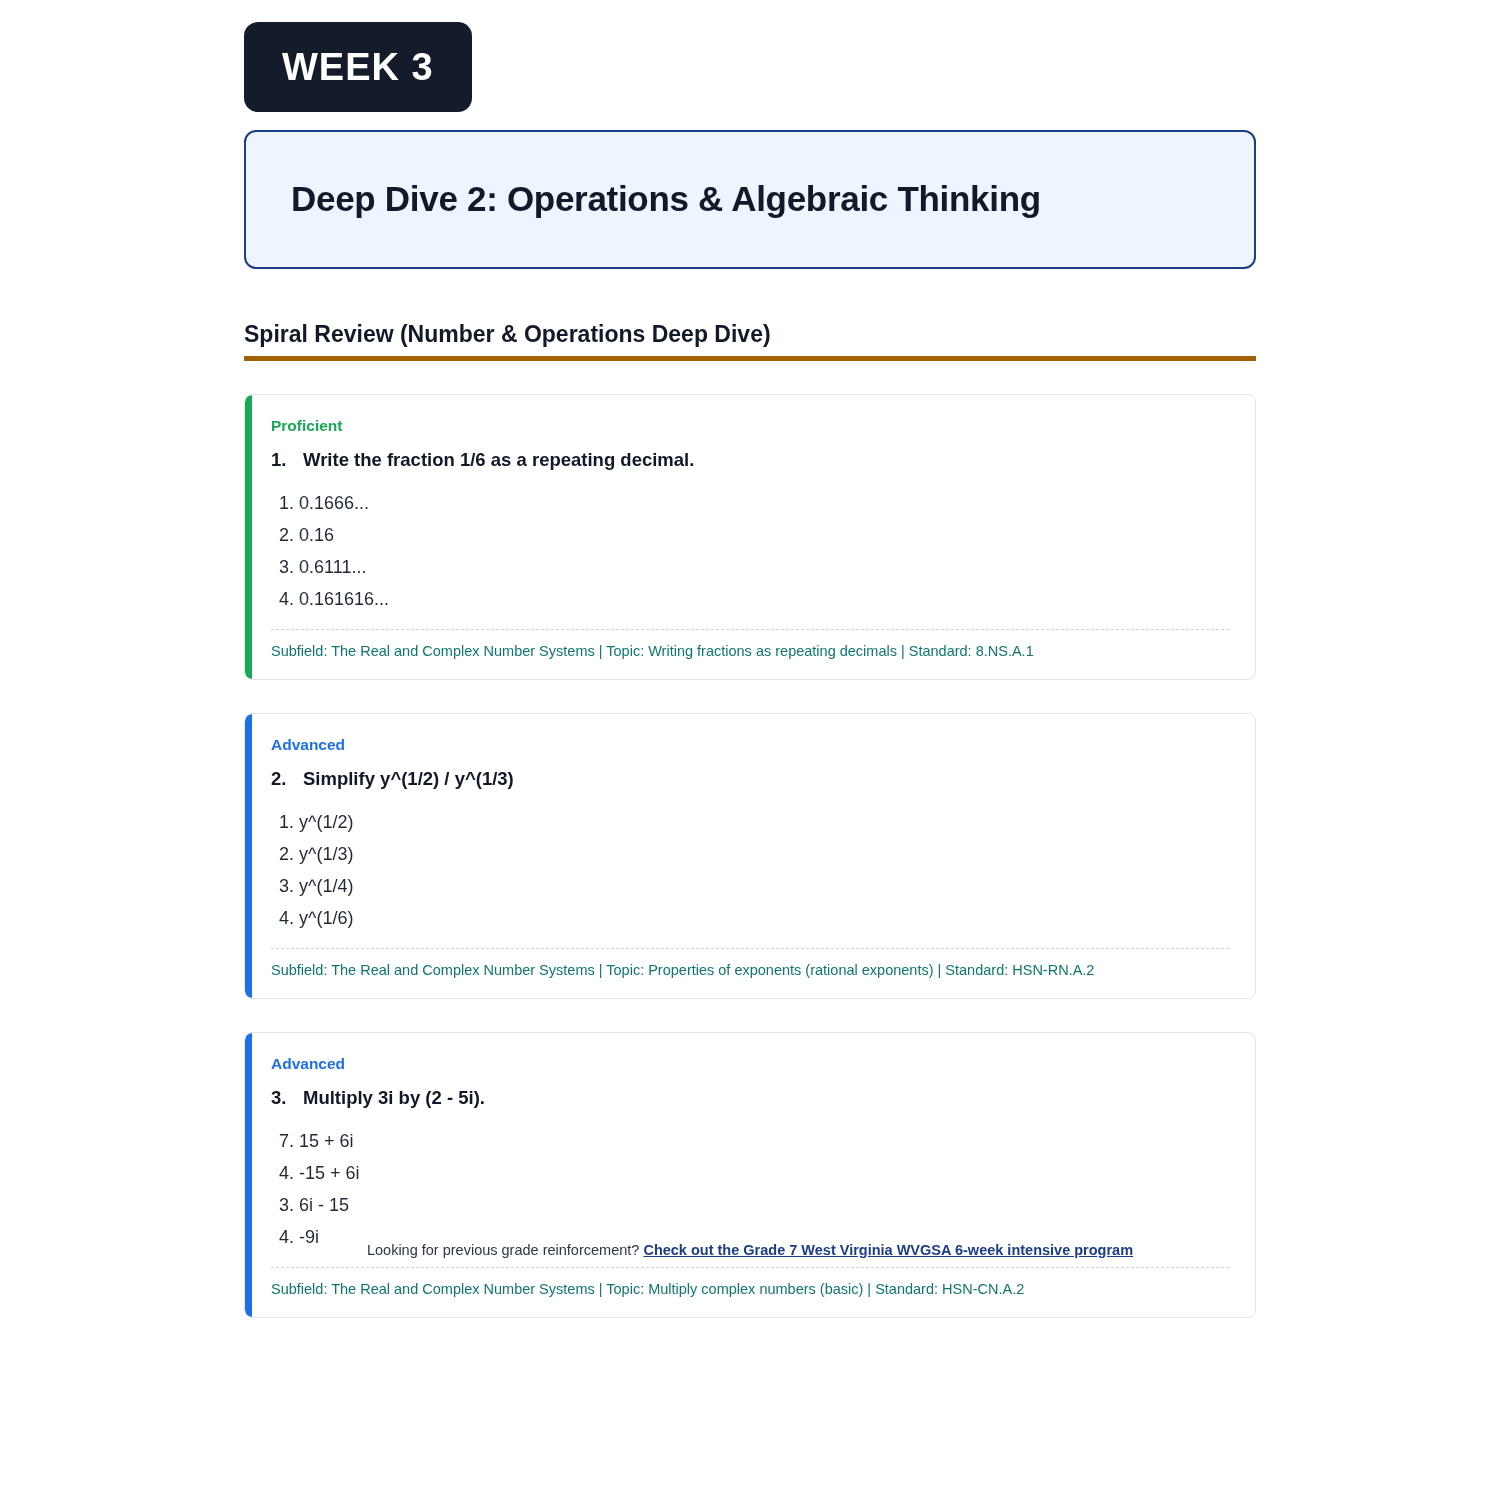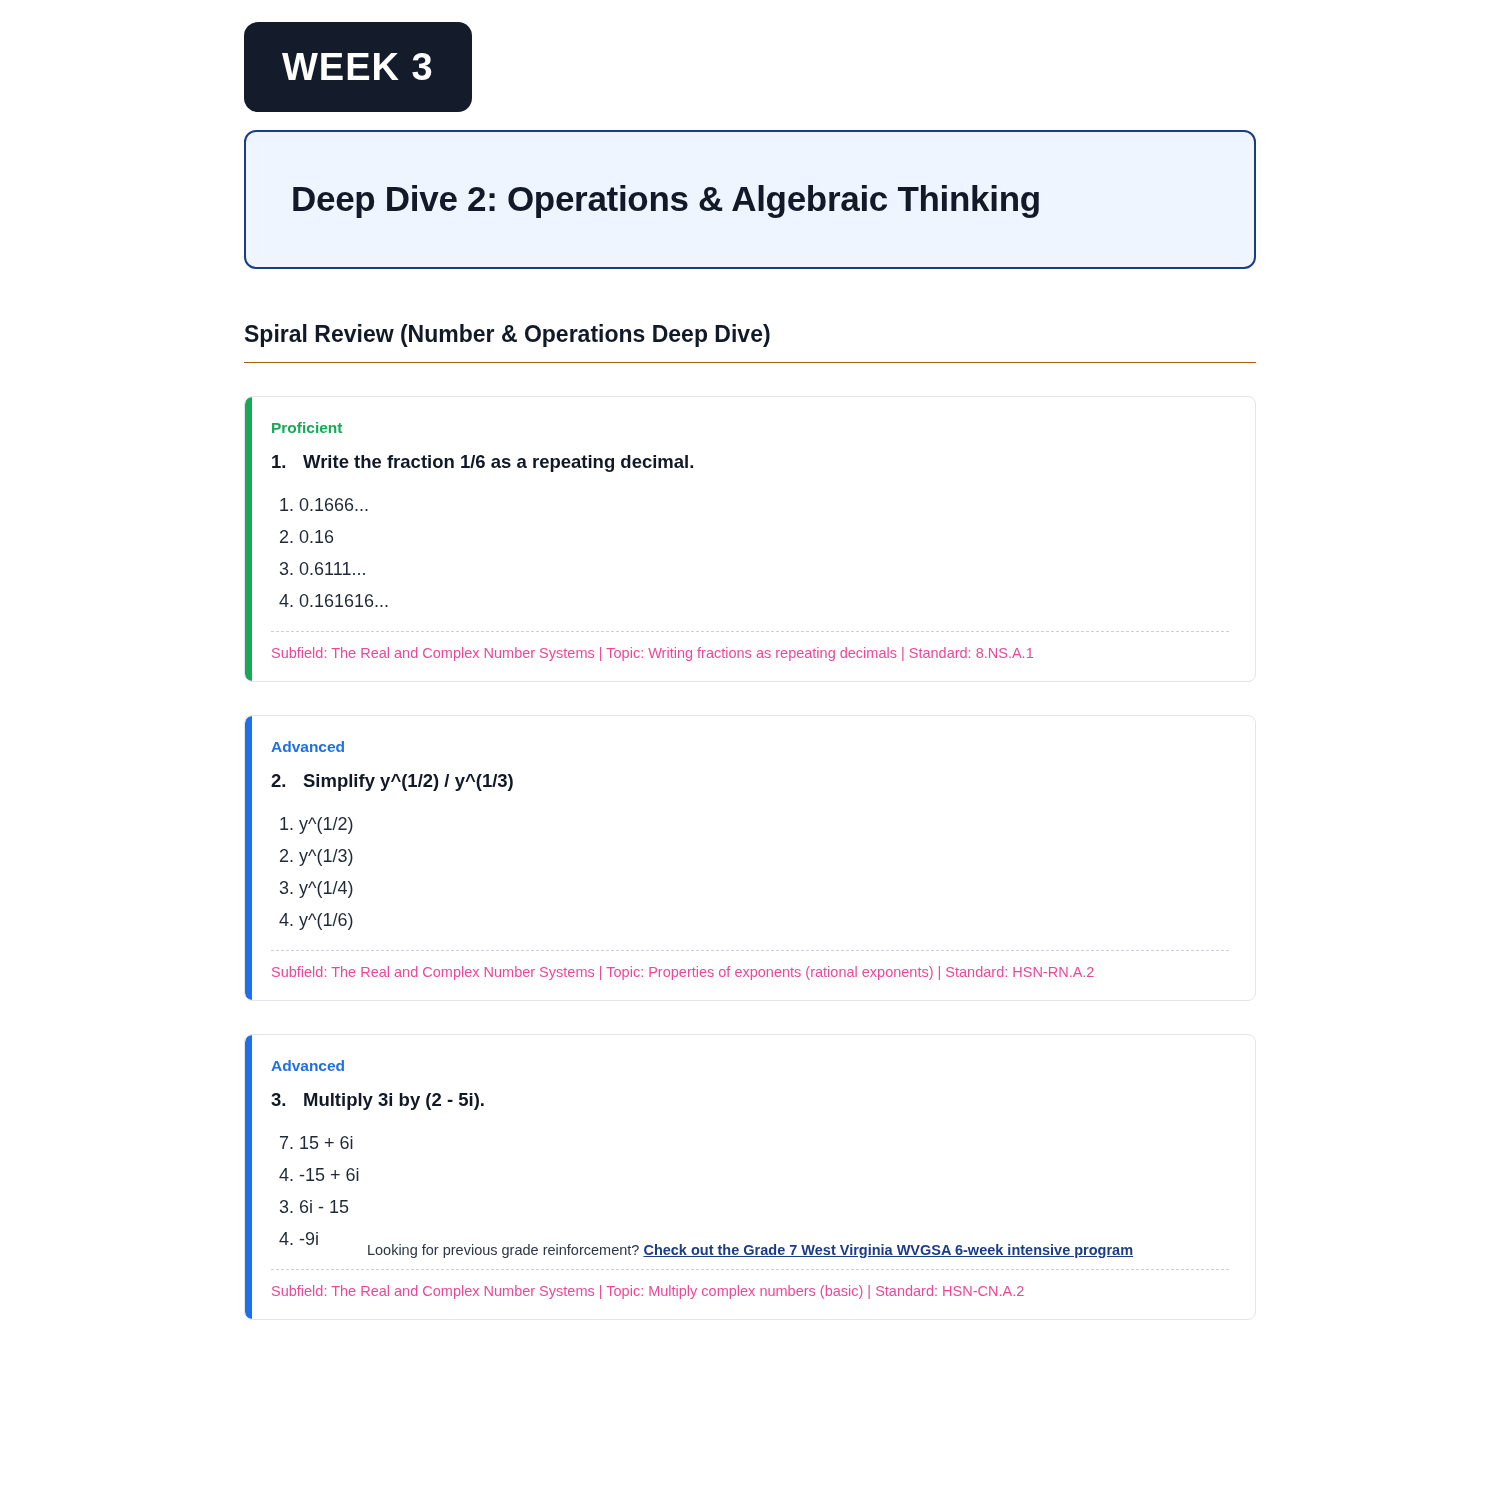--- a/index.html
+++ b/index.html
@@ -57,22 +57,22 @@
     font-weight: bold;
     color: #2b3648;
   }
 
   
   .section-head {
     margin-top: 52px;
     font-size: 23px;
     font-weight: bold;
     color: #121a29;
-    padding-bottom: 14px;
-    border-bottom: 1px solid #a16207;
+    padding-bottom: 8px;
+    border-bottom: 5px solid #a16207;
   }
 
   
   .qcard {
     position: relative;
     margin-top: 33px;
     background: #ffffff;
     border: 1px solid #e2e6ec;
     border-radius: 8px;
     padding: 22px 26px 20px 26px;
@@ -106,21 +106,21 @@
   .choices li {
     font-size: 18px;
     color: #1f2937;
     padding: 5.5px 0 5.5px 8px;
   }
   .meta {
     margin-top: 14px;
     padding-top: 13px;
     border-top: 1px dashed #ccd2da;
     font-size: 14.5px;
-    color: #ec4899;
+    color: #0f766e;
   }
 
   
   .footer {
     position: absolute;
     left: 0;
     right: 0;
     bottom: 34px;
     text-align: center;
     font-size: 14.5px;

